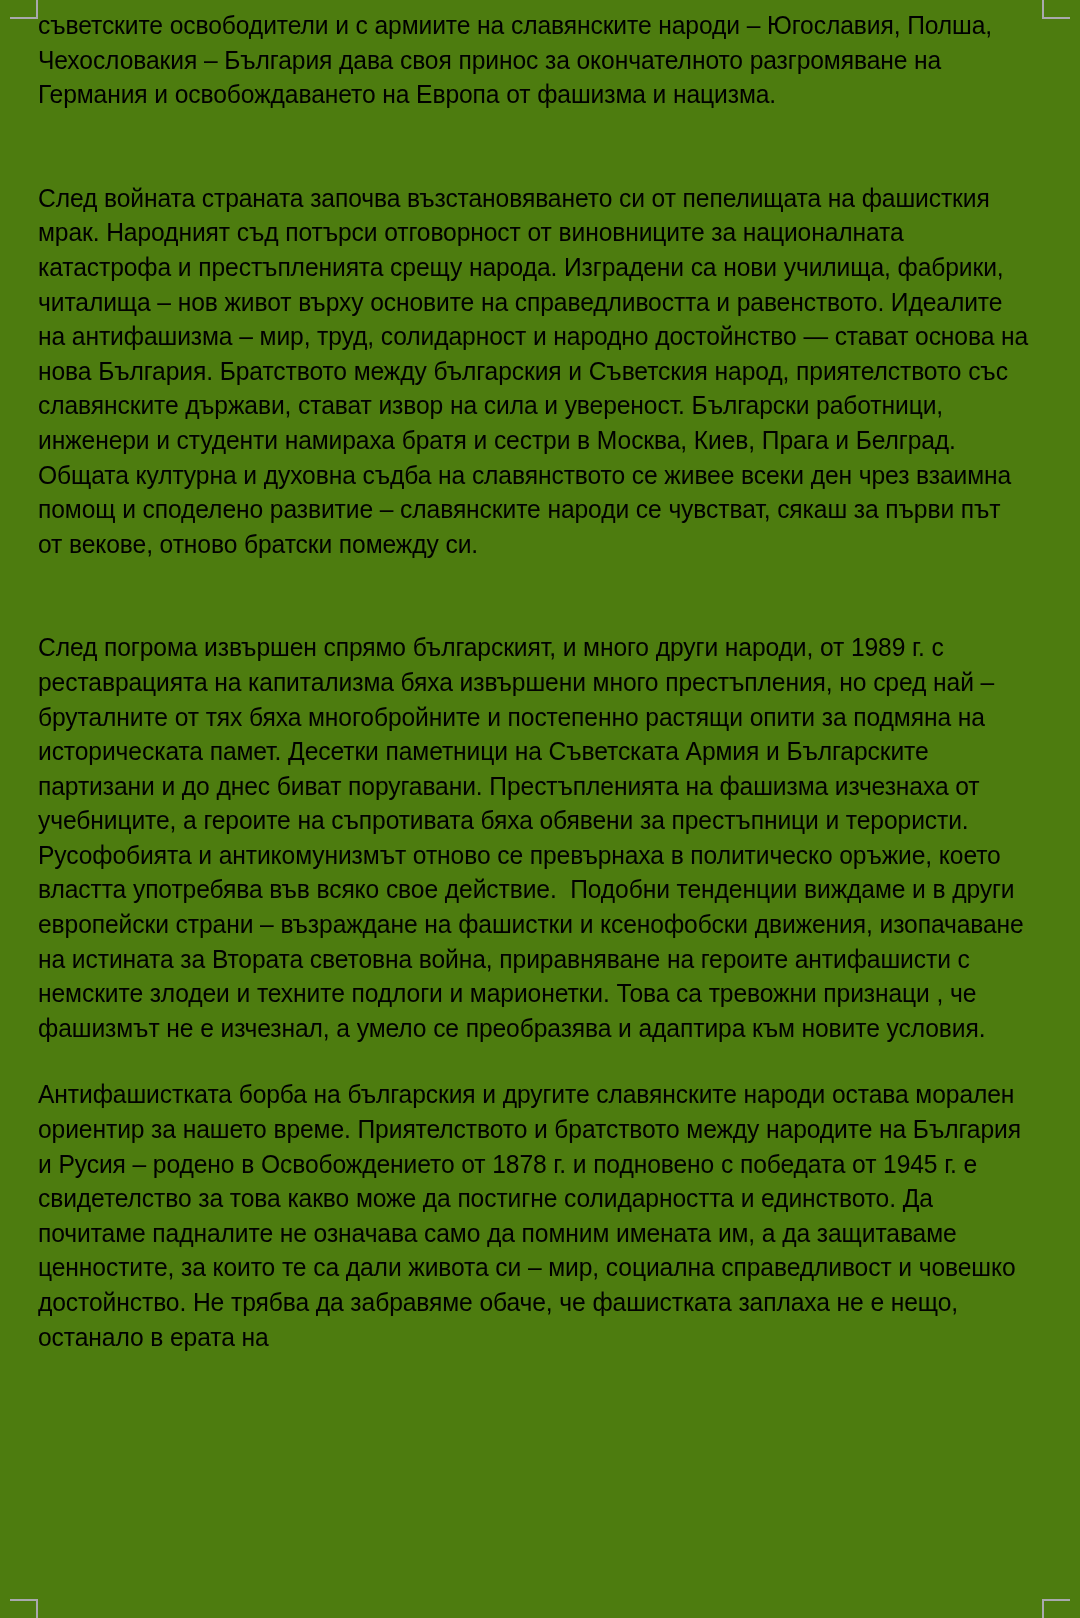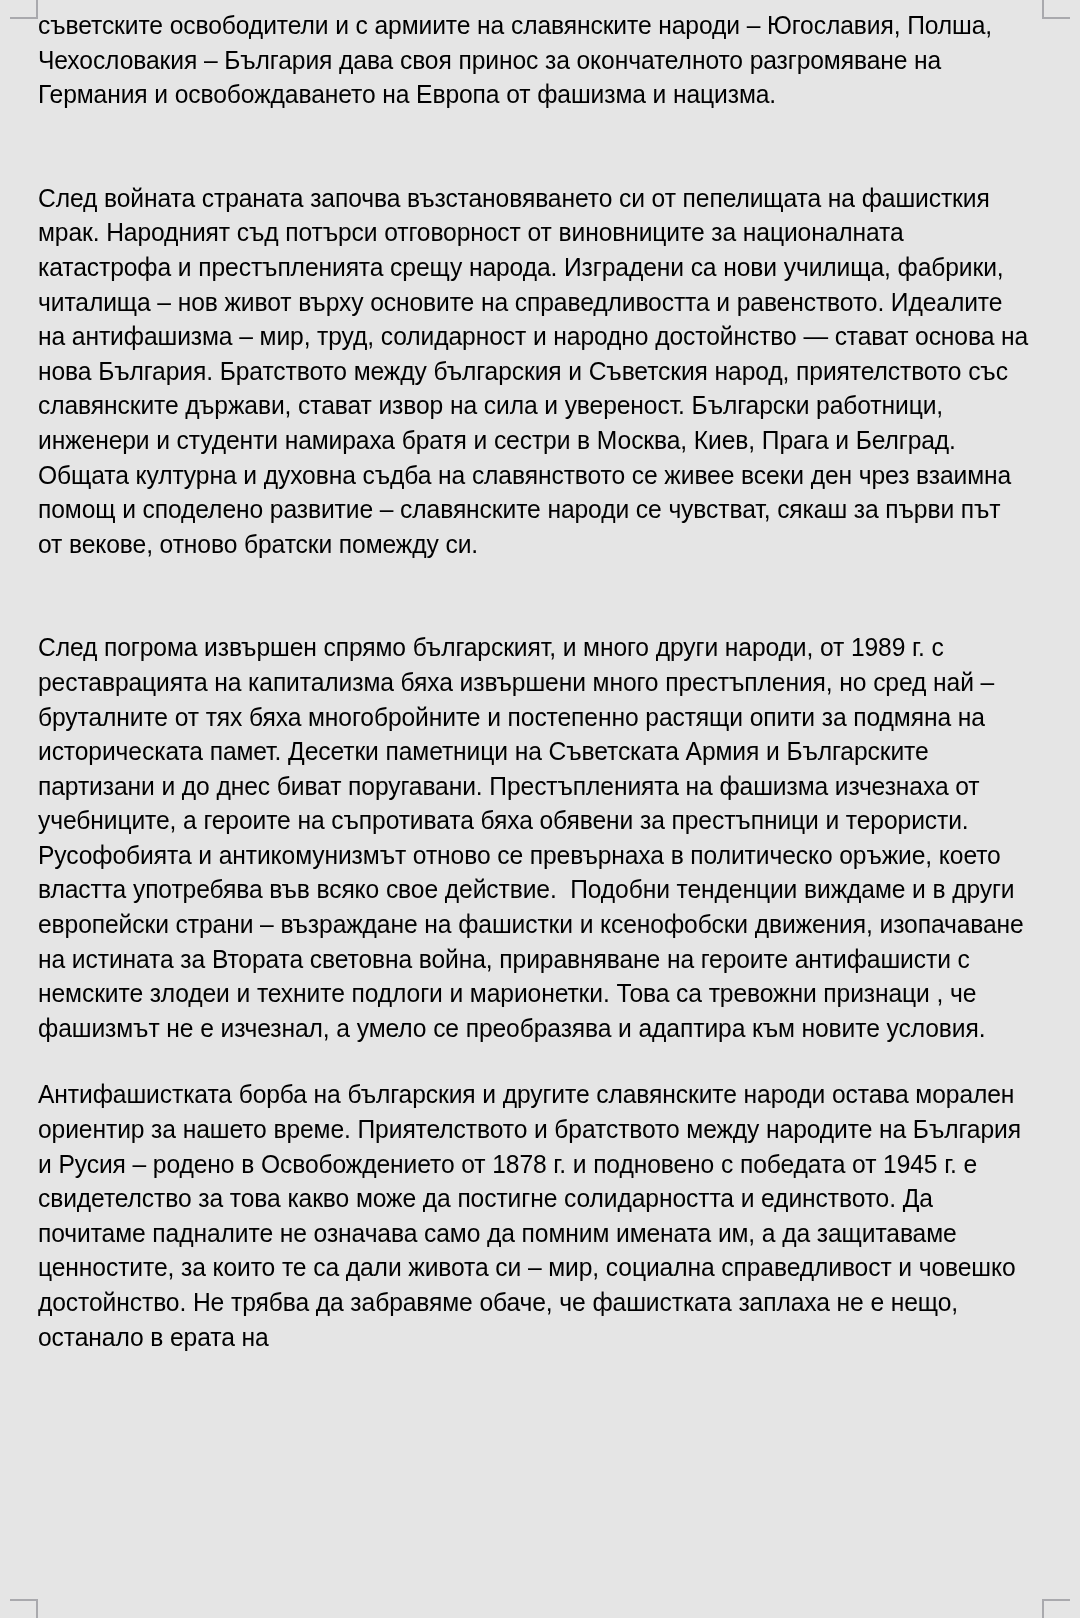--- a/index.html
+++ b/index.html
@@ -9,21 +9,21 @@
     background: #ffffff;
   }
   body {
     font-family: "Liberation Sans", "DejaVu Sans", sans-serif;
   }
 
   .page {
     position: relative;
     width: 1080px;
     height: 1618px;
-    background: #e5e5e5;
+    background: #4d7c0f;
     overflow: hidden;
     box-sizing: border-box;
   }
 
   
   .crop-mark {
     position: absolute;
     width: 28px;
     height: 20px;
     box-sizing: border-box;

